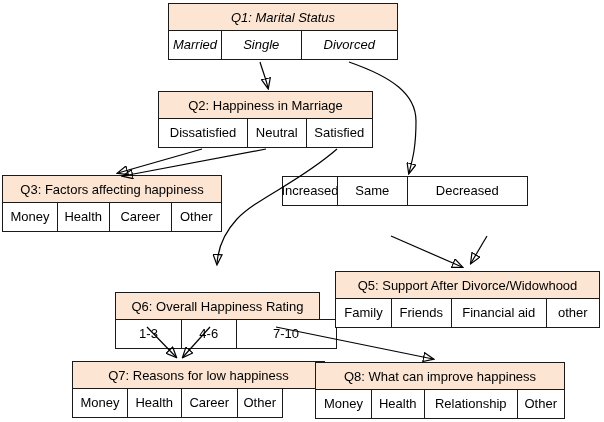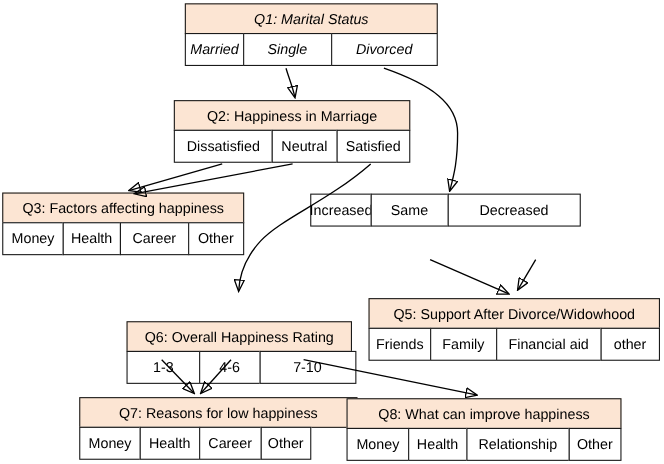--- a/index.html
+++ b/index.html
@@ -36,21 +36,21 @@
 
   .q1{left:168px;top:3px;width:230px;font-style:italic;}
   .q1 .cell:nth-child(1){width:54px}.q1 .cell:nth-child(2){width:81.5px}.q1 .cell:nth-child(3){width:97.5px}
   .q2{left:158px;top:91px;width:215px;}
   .q2 .cell:nth-child(1){width:90px}.q2 .cell:nth-child(2){width:60.5px}.q2 .cell:nth-child(3){width:67.5px}
   .q3{left:2px;top:175px;width:220px;}
   .q3 .cell:nth-child(1){width:56px}.q3 .cell:nth-child(2){width:53.5px}.q3 .cell:nth-child(3){width:63.5px}.q3 .cell:nth-child(4){width:51.5px}
   .q4{left:282px;top:177px;width:266px;}
   .q4 .cell:nth-child(1){width:56px}.q4 .cell:nth-child(2){width:71.5px}.q4 .cell:nth-child(3){width:121.5px}
   .q6{left:115px;top:268px;width:205px;margin-top:24px;}
-  .q6 .cell:nth-child(1){width:67px}.q6 .cell:nth-child(2){width:56.5px}.q6 .cell:nth-child(3){width:88px}
+  .q6 .cell:nth-child(1){width:67px}.q6 .cell:nth-child(2){width:56.5px}.q6 .cell:nth-child(3){width:101px}
   .q5{left:335px;top:271px;width:265px;}
   .q5 .cell:nth-child(1){width:57px}.q5 .cell:nth-child(2){width:61.5px}.q5 .cell:nth-child(3){width:96.5px}.q5 .cell:nth-child(4){width:54.5px}
   .q7{left:72px;top:361px;width:253px;}
   .q7 .cell:nth-child(1){width:56px}.q7 .cell:nth-child(2){width:55.5px}.q7 .cell:nth-child(3){width:57.5px}.q7 .cell:nth-child(4){width:46.5px}
   .q8{left:315px;top:362px;width:250px;}
   .q8 .cell:nth-child(1){width:57px}.q8 .cell:nth-child(2){width:54.5px}.q8 .cell:nth-child(3){width:94.5px}.q8 .cell:nth-child(4){width:48.5px}
 </style>
 </head>
 <body>
 
@@ -115,22 +115,22 @@
     <div class="opts">
       <div class="cell">1-3</div>
       <div class="cell">4-6</div>
       <div class="cell">7-10</div>
     </div>
   </div>
 
   <div class="node q5">
     <div class="hdr">Q5: Support After Divorce/Widowhood</div>
     <div class="opts">
+      <div class="cell">Family</div>
       <div class="cell">Friends</div>
-      <div class="cell">Family</div>
       <div class="cell">Financial aid</div>
       <div class="cell">other</div>
     </div>
   </div>
 
   <div class="node q7">
     <div class="hdr">Q7: Reasons for low happiness</div>
     <div class="opts">
       <div class="cell">Money</div>
       <div class="cell">Health</div>

